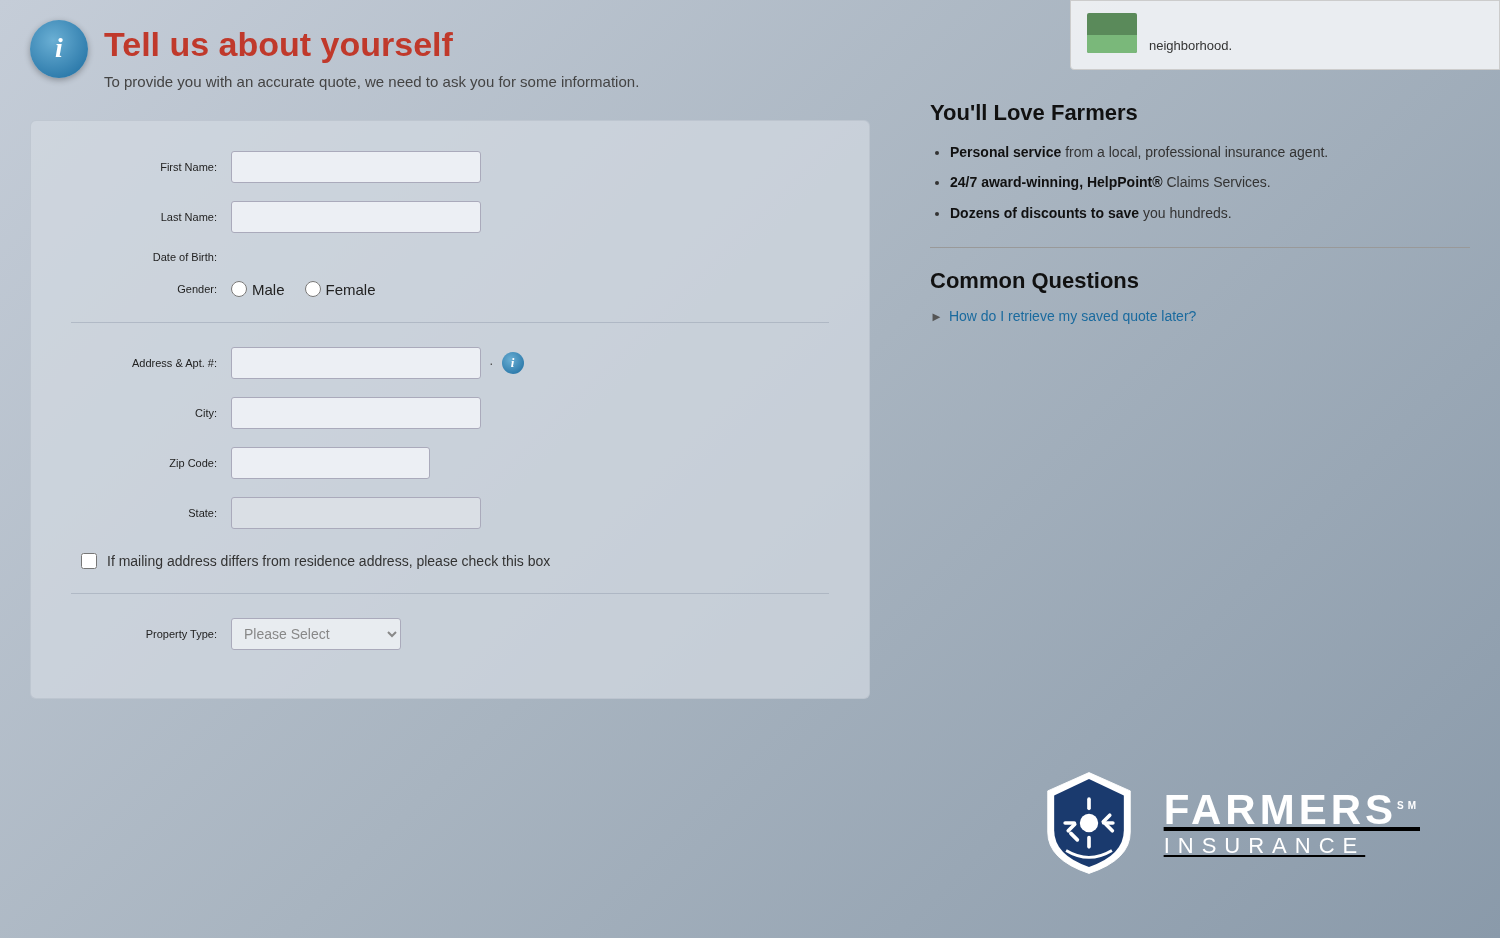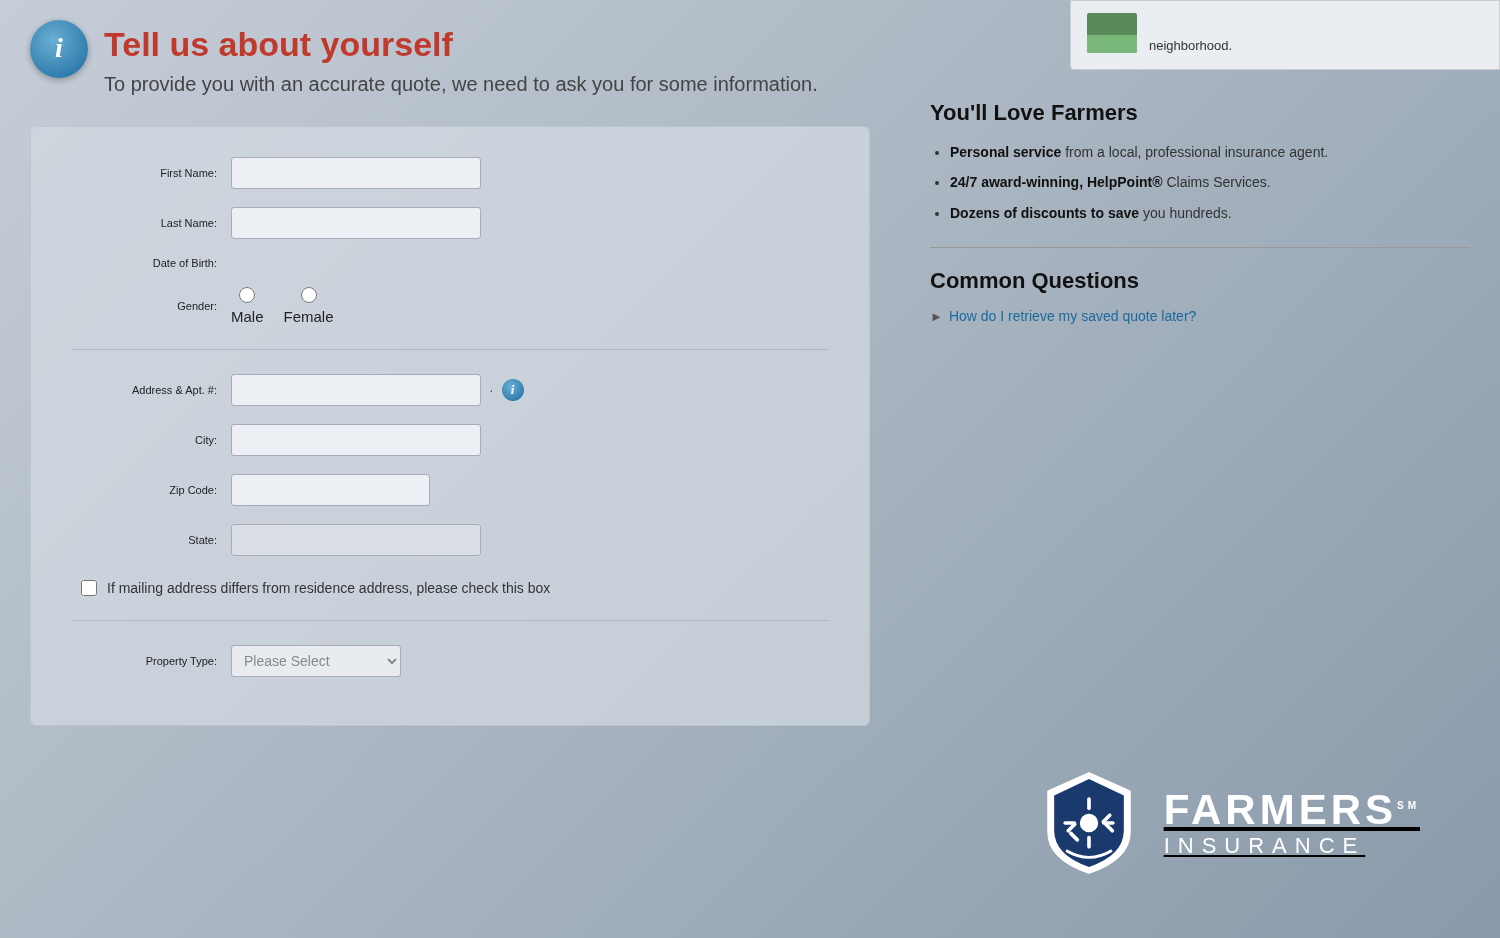--- a/index.html
+++ b/index.html
@@ -60,21 +60,21 @@
 
     .header-title {
       font-size: 34px;
       color: #c0392b;
       font-weight: bold;
       line-height: 1.2;
       margin-bottom: 8px;
     }
 
     .header-subtitle {
-      font-size: 20px;
+      font-size: 15px;
       color: #444;
     }
 
     
     .top-right-snippet {
       position: absolute;
       top: 0;
       right: 0;
       width: 430px;
       background: rgba(240,242,245,0.92);
@@ -175,21 +175,20 @@
       gap: 20px;
     }
 
     .radio-label {
       display: flex;
       align-items: center;
       gap: 5px;
       font-size: 15px;
       color: #222;
       cursor: pointer;
-      flex-direction: column;
     }
 
     .radio-label input[type="radio"] {
       width: 16px;
       height: 16px;
       cursor: pointer;
     }
 
     
     .address-row-inner {

